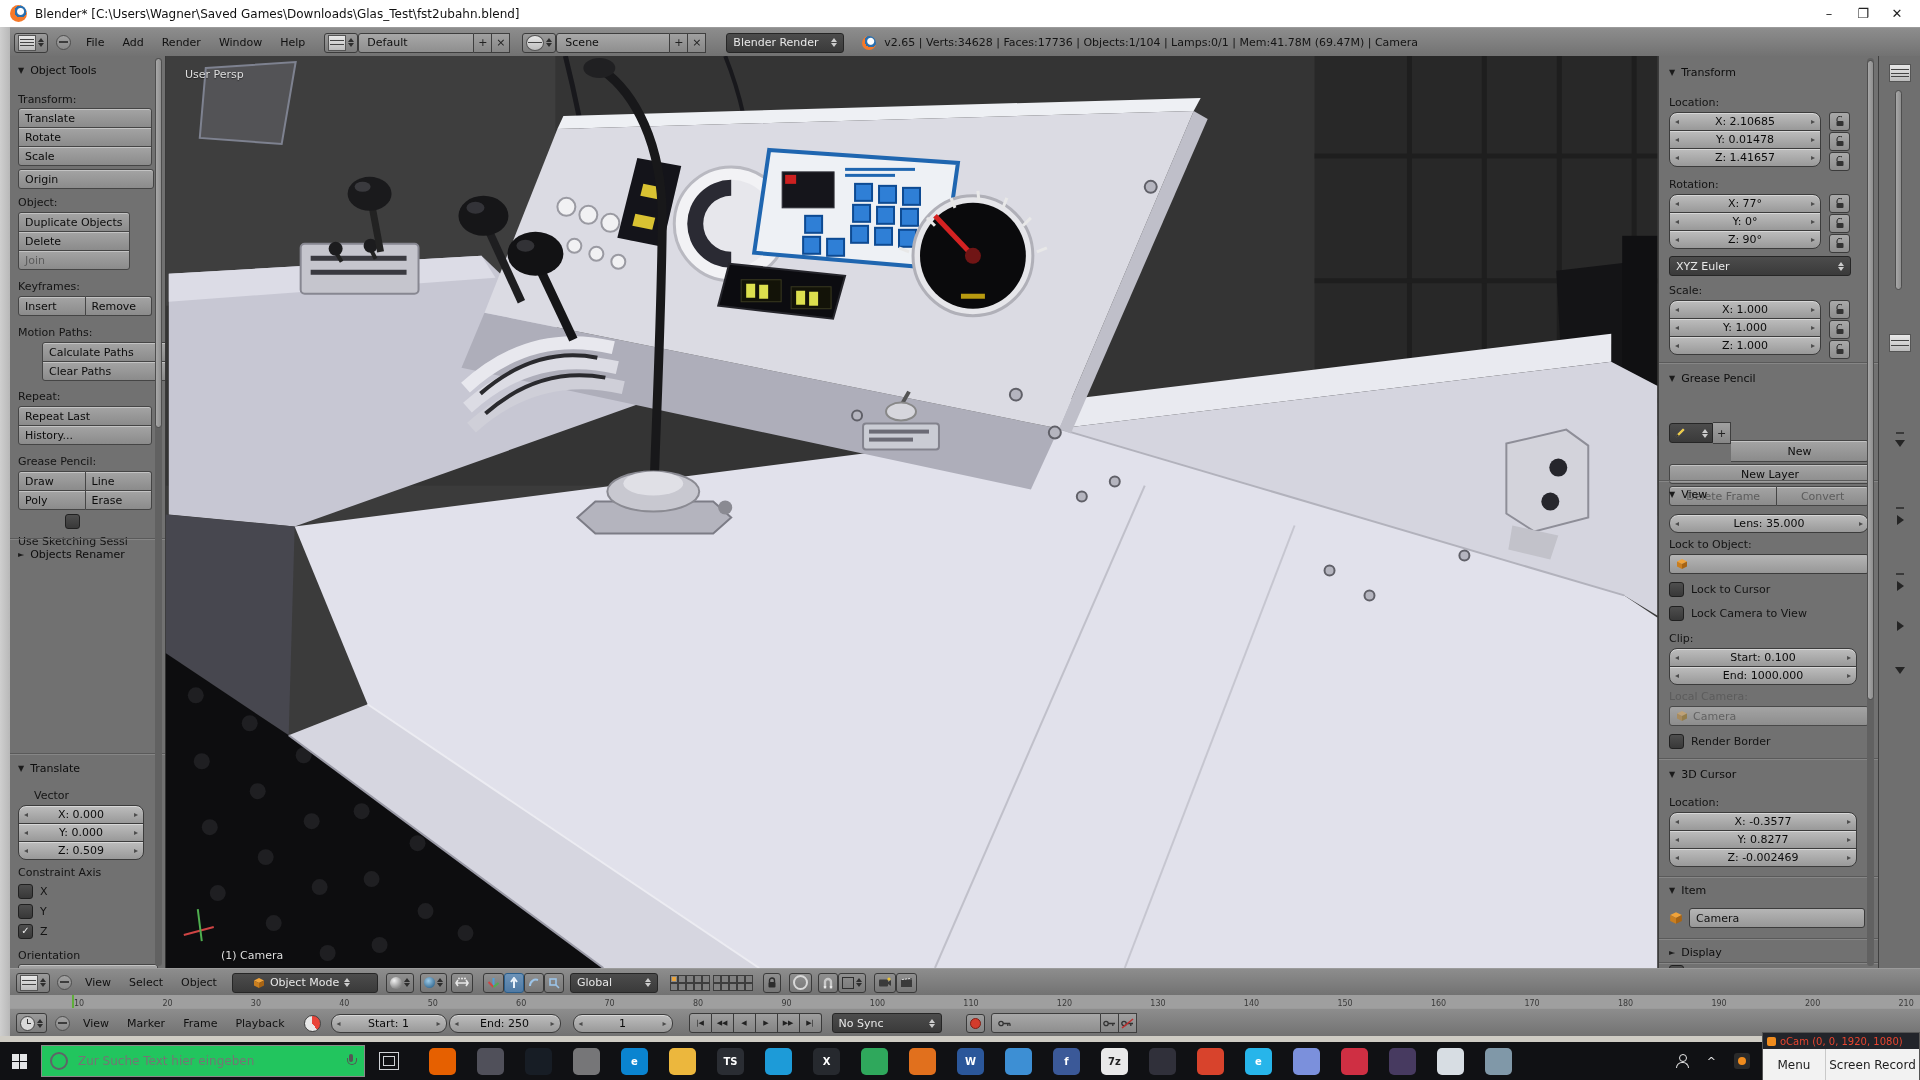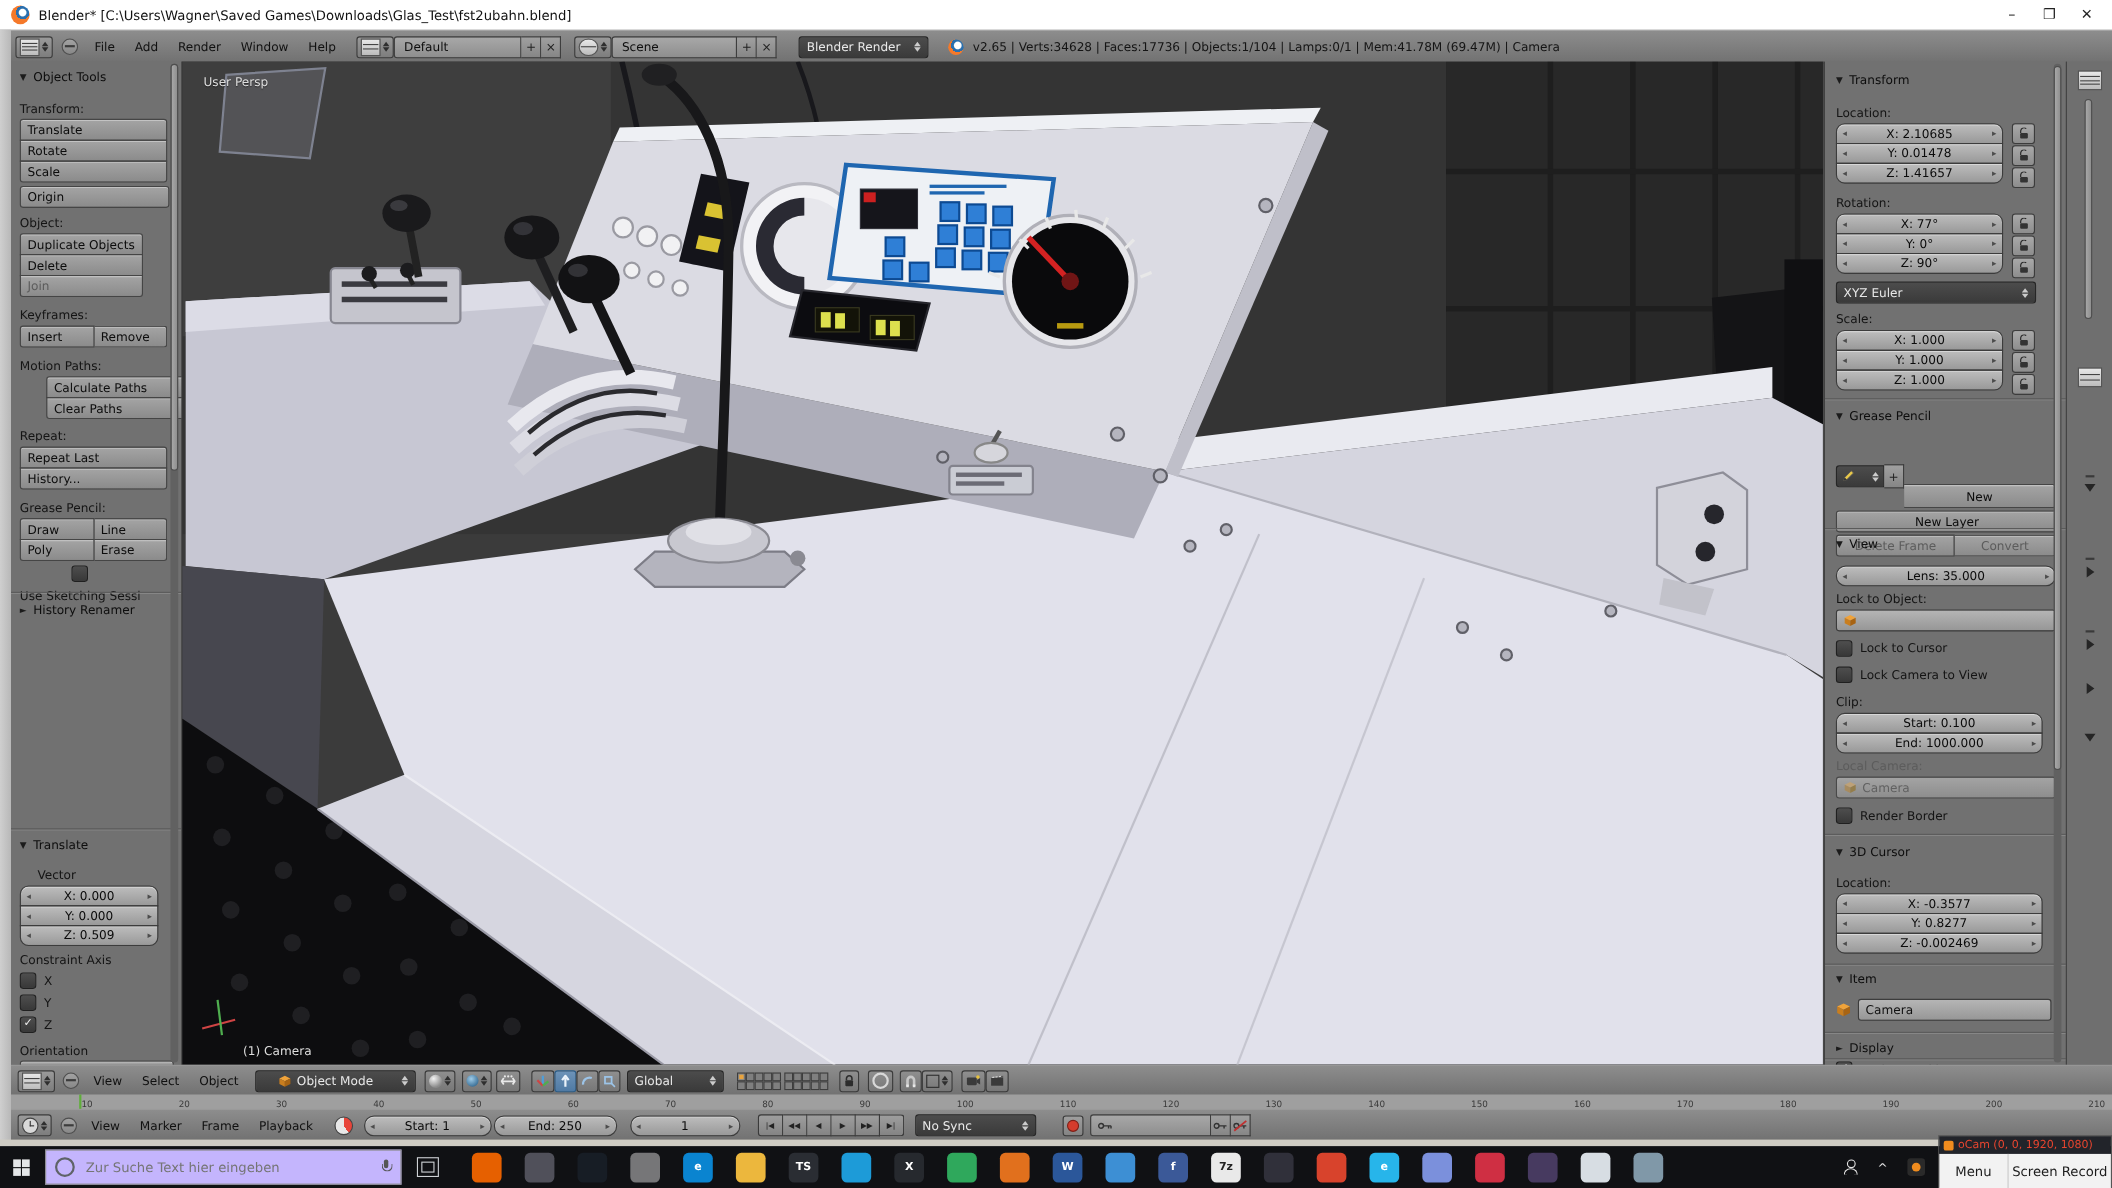--- a/index.html
+++ b/index.html
@@ -66,21 +66,21 @@
   .pbbtn{width:21px;height:18px;border:1px solid #3a3a3a;border-left:none;background:linear-gradient(#9e9e9e,#848484);font-size:7px;color:#222;display:flex;align-items:center;justify-content:center;}
   .pbwrap{display:flex;} .pbwrap .pbbtn:first-child{border-left:1px solid #3a3a3a;border-radius:3px 0 0 3px;} .pbwrap .pbbtn:last-child{border-radius:0 3px 3px 0;}
   .recbtn{width:17px;height:17px;border-radius:3px;border:1px solid #3a3a3a;background:linear-gradient(#9e9e9e,#848484);display:flex;align-items:center;justify-content:center;}
   .recdot{width:9px;height:9px;border-radius:50%;background:#d43c2c;border:1px solid #7e1f16;}
   .ruler{background:#9f9f9f;border-bottom:1px solid #6a6a6a;display:flex;justify-content:space-between;align-items:flex-end;padding:0 70px 1px 74px;}
   .ruler span{font-size:8px;color:#3a3a3a;}
   
   #taskbar{left:0;top:1042px;width:1920px;height:38px;background:#101114;display:flex;align-items:center;}
   .winlogo{display:grid;grid-template-columns:7px 7px;grid-template-rows:7px 7px;gap:1px;margin:0 14px 0 12px;}
   .winlogo i{background:#e4e6e8;}
-  #search{width:306px;height:30px;background:#c4b5fd;border:1px solid #8a8a8a;display:flex;align-items:center;gap:8px;padding:0 8px;}
+  #search{width:306px;height:30px;background:#22c55e;border:1px solid #8a8a8a;display:flex;align-items:center;gap:8px;padding:0 8px;}
   #search .ring{width:14px;height:14px;border-radius:50%;border:2px solid #5f6368;}
   #search input{border:none;outline:none;background:transparent;font-size:12px;color:#444;flex:1;font-family:inherit;}
   .micico{width:10px;height:14px;position:relative;} .micico::before{content:"";position:absolute;left:3px;top:0;width:4px;height:8px;border-radius:2px;background:#555;}
   .micico::after{content:"";position:absolute;left:1px;top:4px;width:8px;height:6px;border:1px solid #555;border-top:none;border-radius:0 0 5px 5px;}
   .taskview{width:18px;height:16px;border:1px solid #cfd2d6;margin:0 14px;position:relative;}
   .taskview::after{content:"";position:absolute;left:3px;top:3px;right:3px;bottom:3px;border:1px solid #cfd2d6;}
   #tbicons{display:flex;align-items:center;gap:21px;margin-left:16px;}
   .tb-icon{width:27px;height:27px;border-radius:5px;display:flex;align-items:center;justify-content:center;font-size:10px;font-weight:bold;color:#fff;flex:0 0 auto;}
   .tray{display:flex;align-items:center;gap:18px;margin-left:auto;margin-right:170px;}
   .person{width:14px;height:14px;position:relative;} .person::before{content:"";position:absolute;left:4px;top:0;width:6px;height:6px;border-radius:50%;border:1.5px solid #e6e6e6;}
@@ -222,21 +222,21 @@
       <div class="btn" style="flex:1;border-radius:0 0 3px 0;border-left:none;">Erase</div>
     </div>
   </div>
   <div class="abs row" style="left:8px;top:458px;gap:6px;flex-direction:column;">
     <span class="cb"></span>
     <span class="lbl">Use Sketching Sessi</span>
   </div>
   <div class="divline abs" style="left:0;top:482px;width:155px;"></div>
   <div class="p-h abs" style="left:8px;top:492px;">
     <span class="tri">►</span>
-    <span>History Renamer</span>
+    <span>Objects Renamer</span>
   </div>
   <div class="divline abs" style="left:0;top:697px;width:155px;"></div>
 
   <div class="p-h abs" style="left:8px;top:706px;">
     <span class="tri">▼</span>
     <span>Translate</span>
   </div>
   <div class="lbl abs" style="left:24px;top:733px;">Vector</div>
   <div class="abs sstack" style="left:8px;top:749px;width:126px;">
     <div class="slider">
@@ -740,21 +740,21 @@
       </span>
     <span class="updn">
         <b class="u"></b>
         <b class="d"></b>
       </span>
   </div>
   <span class="circbtn" style="margin-left:7px;"></span>
   <span class="menu" style="margin-left:4px;">View</span>
   <span class="menu">Select</span>
   <span class="menu">Object</span>
-  <div class="darkdrop" style="width:118px;margin-left:6px;justify-content:space-between;padding-left:20px;">
+  <div class="darkdrop" style="width:118px;margin-left:6px;justify-content:flex-start;padding-left:20px;">
     <span class="row" style="gap:5px;">
       <svg width="12" height="12" viewBox="0 0 12 12">
           <path d="M6 1 L11 3.5 6 6 1 3.5Z" fill="#f0a33a"></path>
           <path d="M1 3.5 6 6 6 11 1 8.5Z" fill="#c97e1f"></path>
           <path d="M11 3.5 6 6 6 11 11 8.5Z" fill="#a86413"></path>
         </svg>
       <span>Object Mode</span>
     </span>
     <span class="updn">
         <b class="u" style="border-bottom-color:#ccc;"></b>

